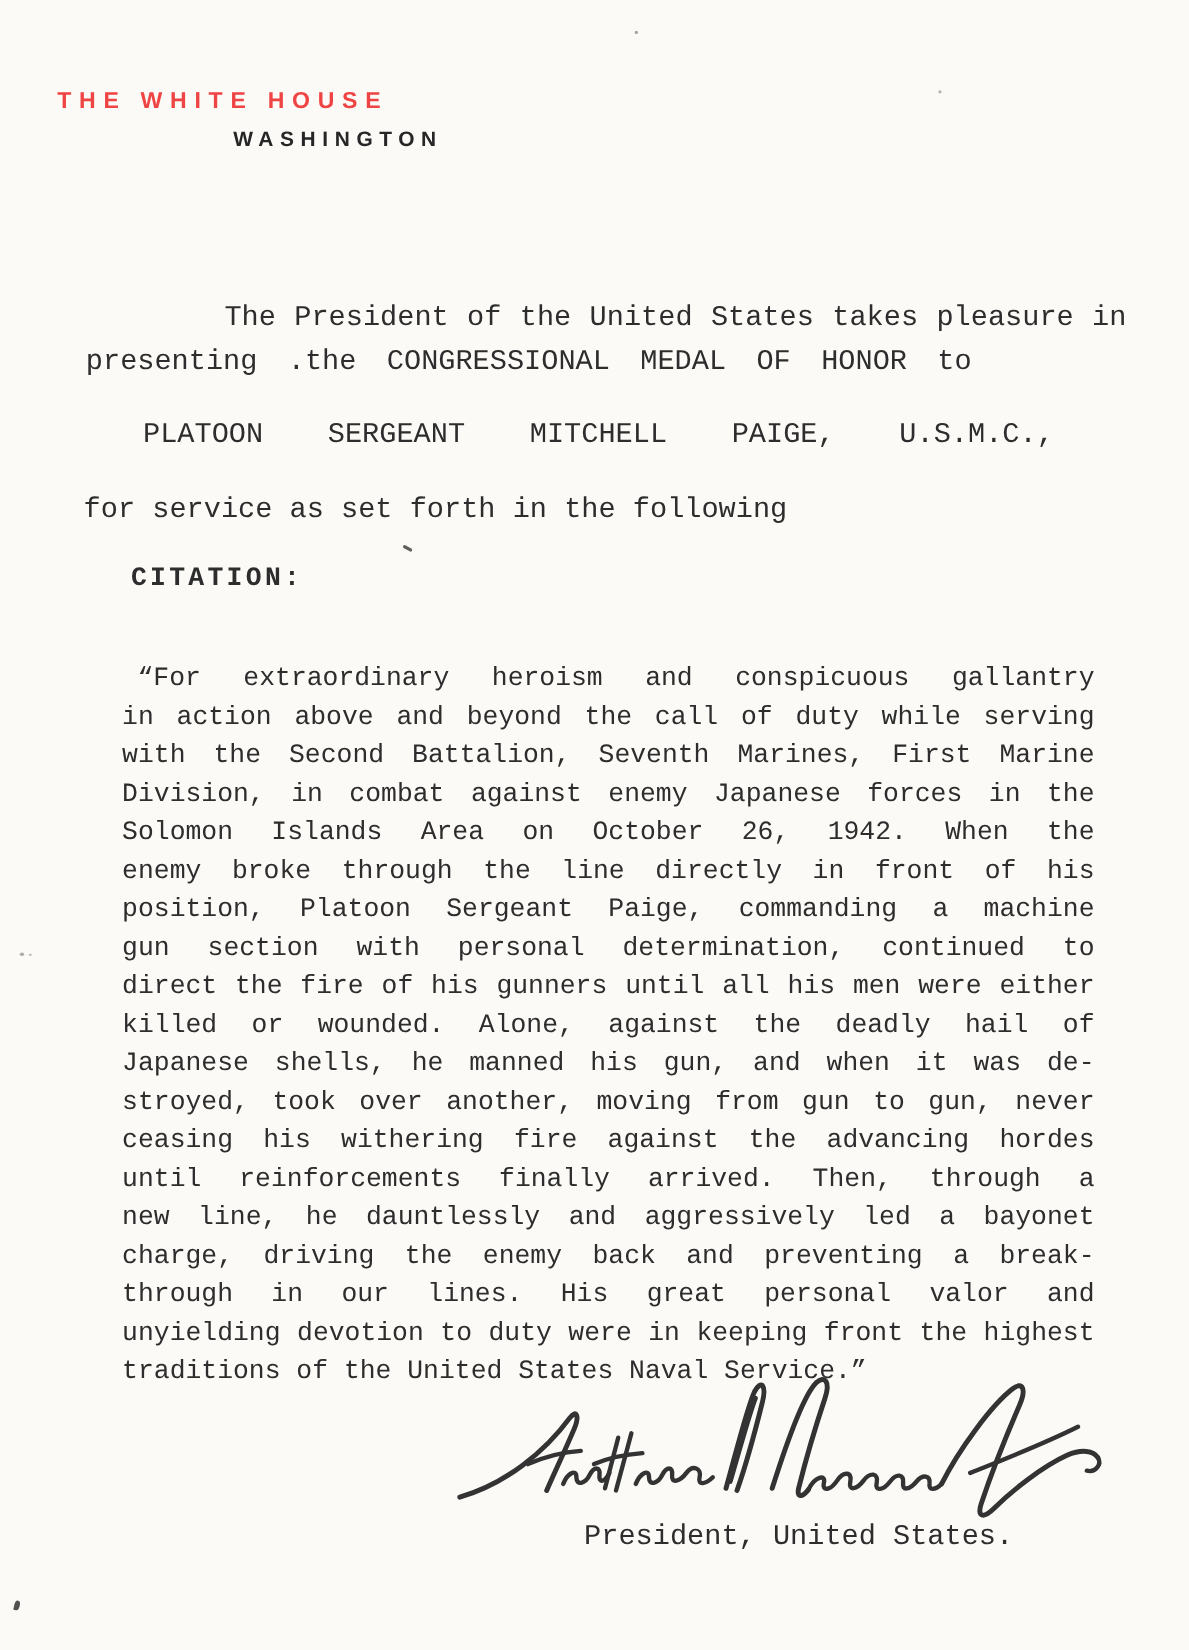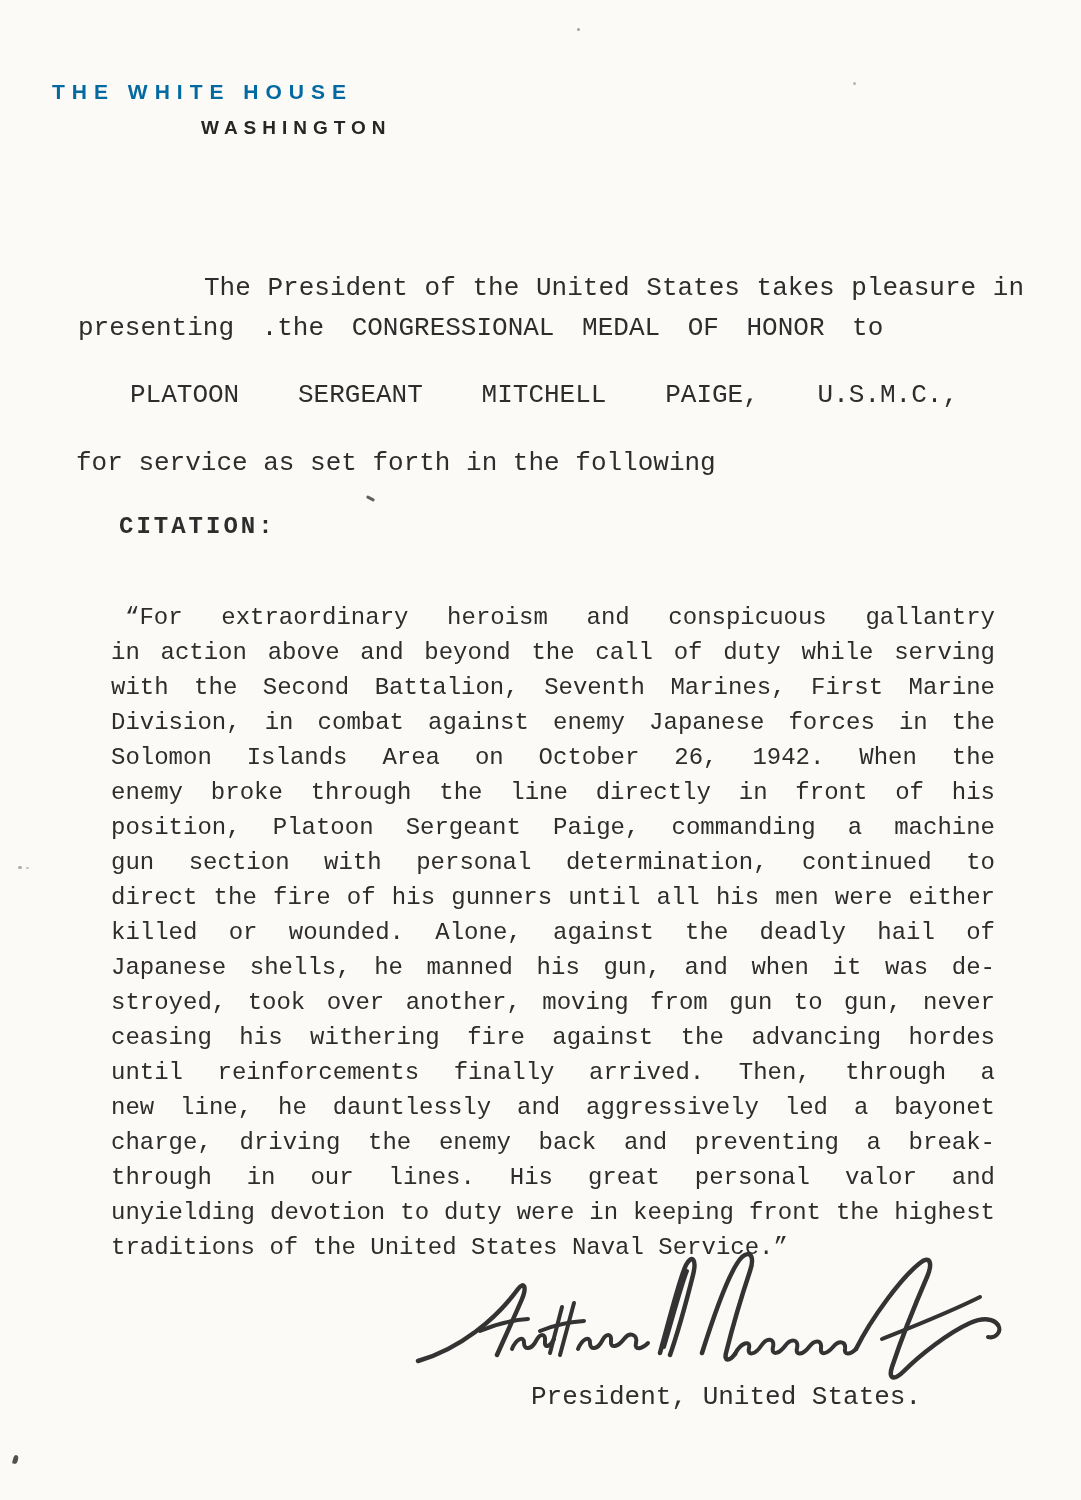--- a/index.html
+++ b/index.html
@@ -11,24 +11,24 @@
     color:#2d2d2d;
     font-family:"Liberation Mono","DejaVu Sans Mono",monospace;
     overflow:hidden;
   }
   .abs{position:absolute;}
   
   .lh1{
     left:52px;top:80px;
     font-family:"Liberation Sans","DejaVu Sans",sans-serif;
     font-size:21px;font-weight:bold;letter-spacing:7px;
-    color:#0369a1;white-space:nowrap;
+    color:#ef4444;white-space:nowrap;
   }
   .lh2{
-    left:201px;top:117px;
+    left:212px;top:117px;
     font-family:"Liberation Sans","DejaVu Sans",sans-serif;
     font-size:19px;font-weight:bold;letter-spacing:6px;
     color:#262626;white-space:nowrap;
   }
   
   .intro{left:78px;top:268px;width:946px;font-size:26px;line-height:40px;}
   .intro .l1{
     text-indent:126px;
     text-align:justify;text-align-last:justify;
   }

